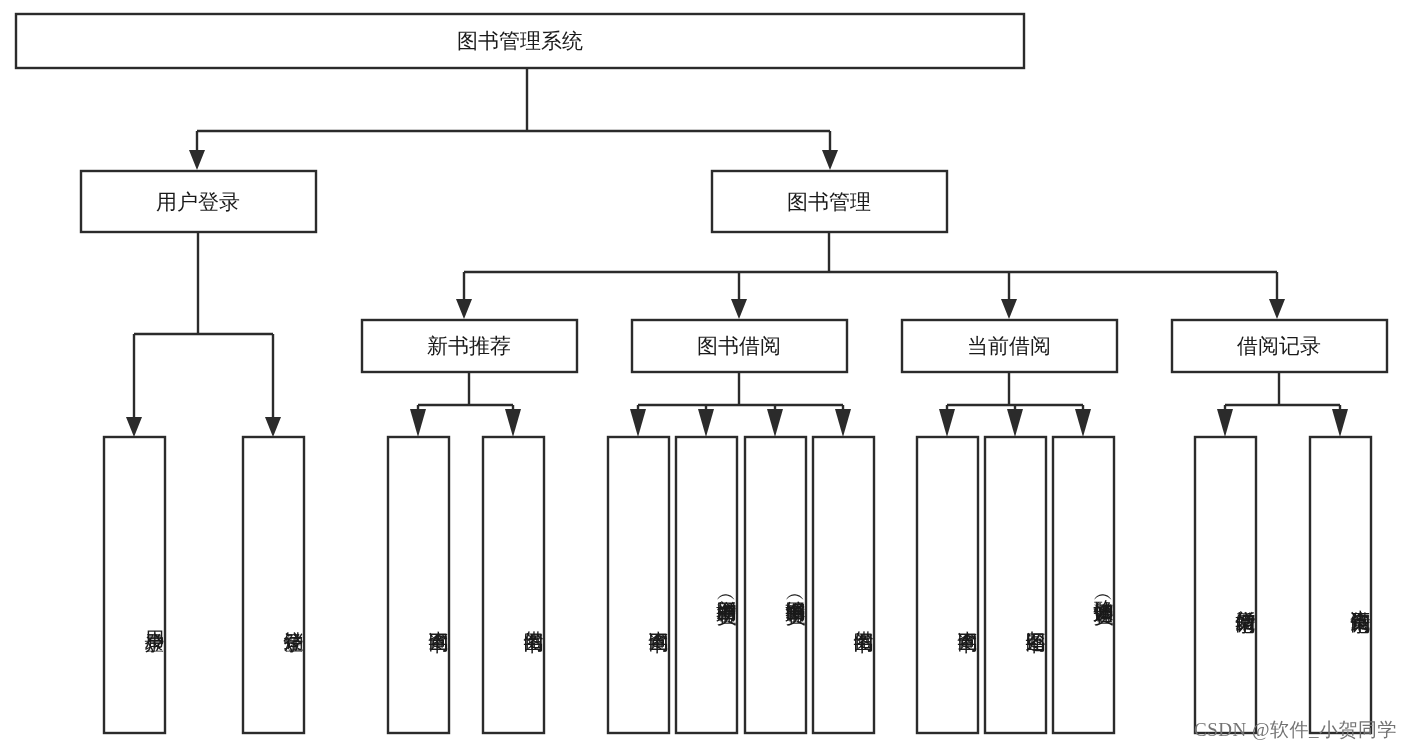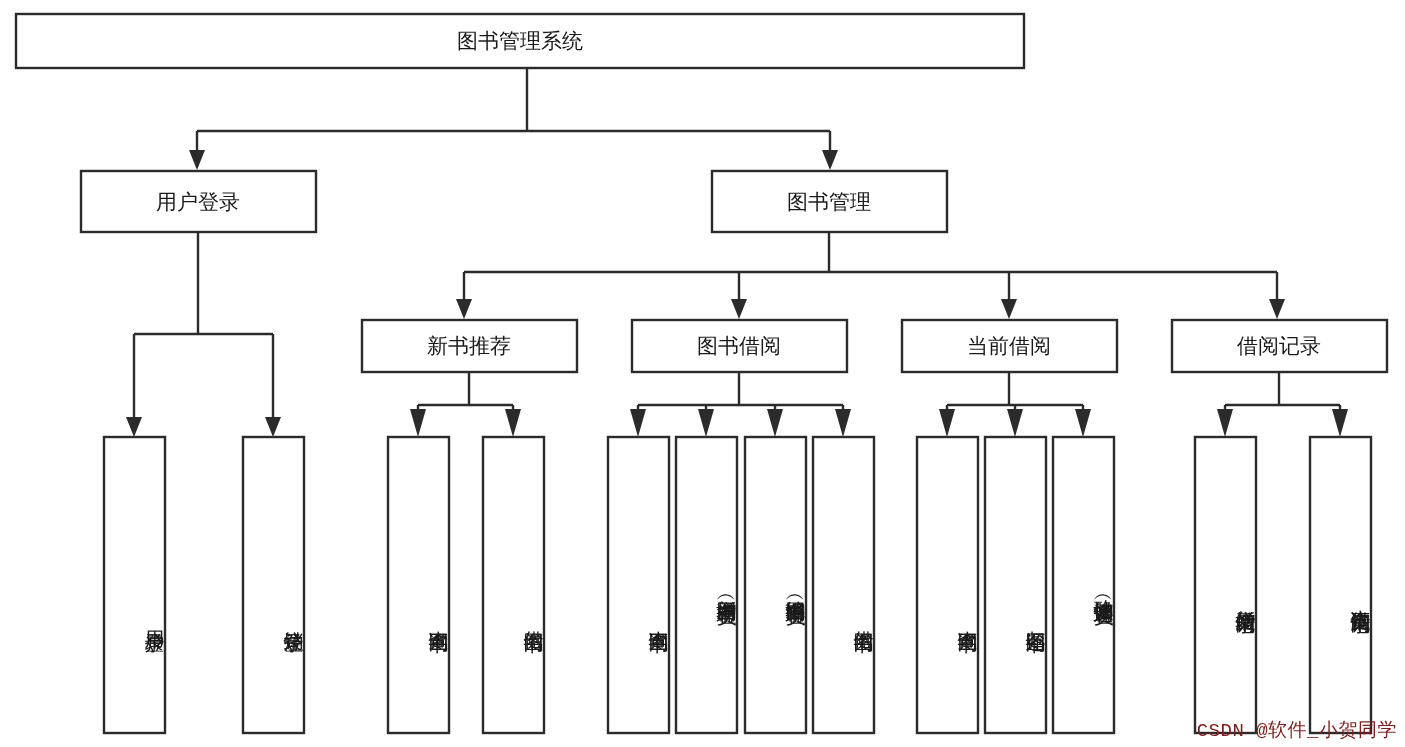--- a/index.html
+++ b/index.html
@@ -63,23 +63,23 @@
     display: flex;
     align-items: flex-start;
     justify-content: center;
     white-space: nowrap;
     pointer-events: none;
   }
   .watermark {
     position: absolute;
     right: 8px;
     bottom: 4px;
-    font-family: Liberation Mono, monospace;
+    font-family: Liberation Serif, serif;
     font-size: 19px;
-    color: #7f1d1d;
+    color: #737373;
     letter-spacing: 0.5px;
     white-space: nowrap;
     margin-left: 8px;
   }
 </style>
 </head>
 <body>
 
 <div id="diagram-root">
 

